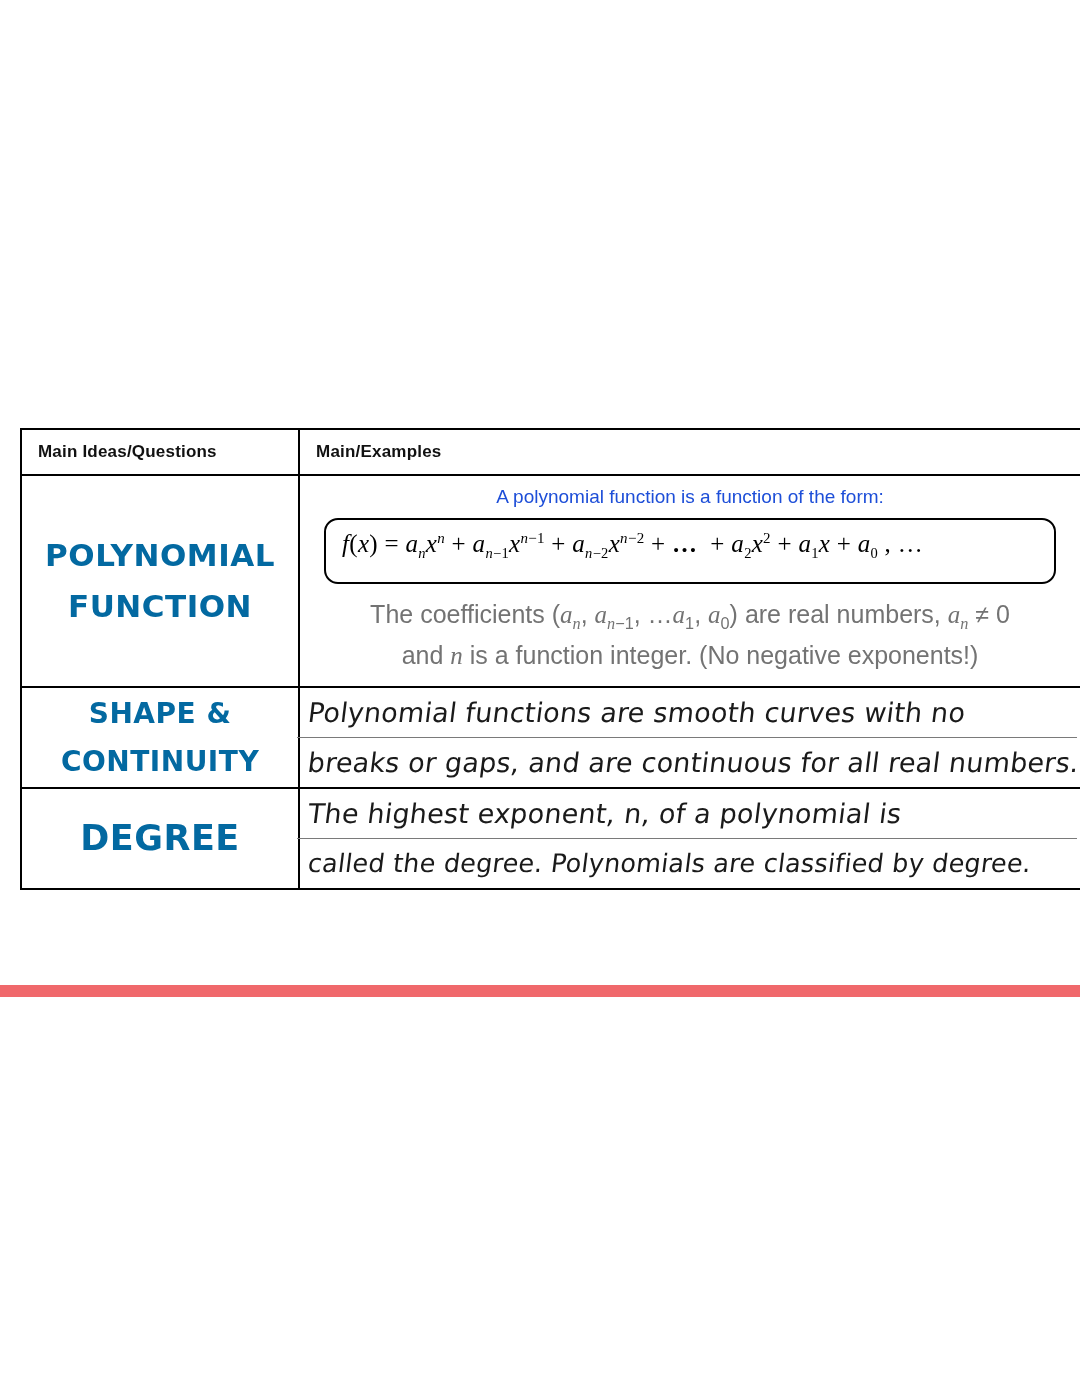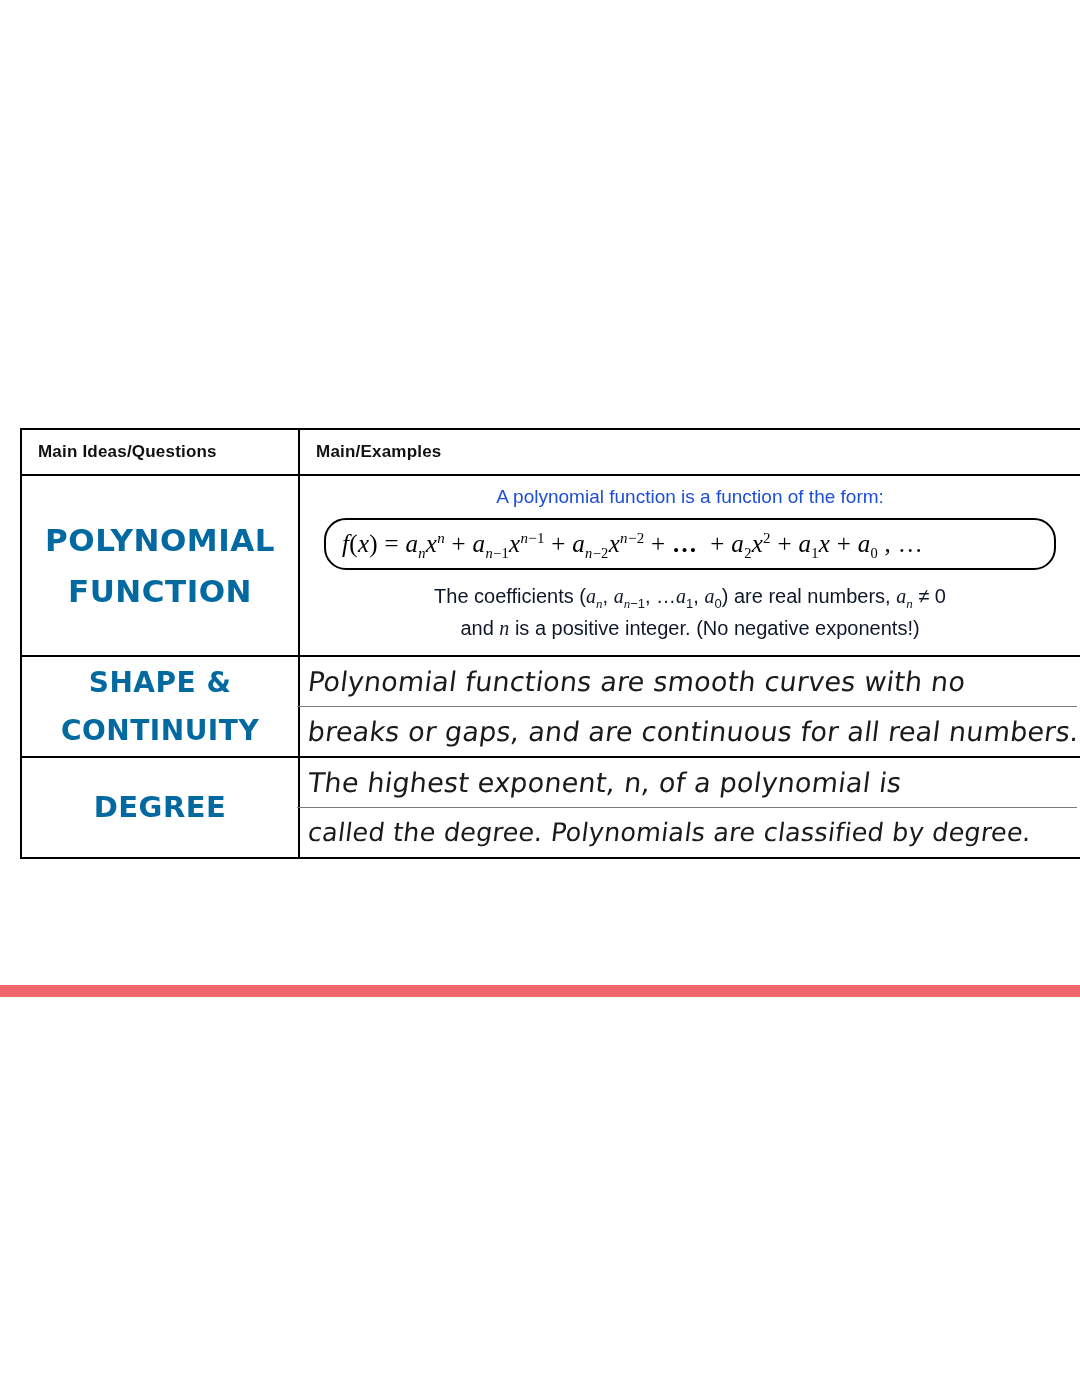--- a/index.html
+++ b/index.html
@@ -68,38 +68,38 @@
     line-height: 1.12;
     color: #0369a1;
     letter-spacing: 0.5px;
     padding: 8px 6px;
     font-family: "DejaVu Sans", sans-serif;
   }
   .left-heading.smallcaps {
     font-size: 28px;
   }
   .left-heading.degree {
-    font-size: 29px;
+    font-size: 35px;
   }
 
   
   .poly-block {
     padding: 10px 18px 12px 18px;
     text-align: center;
   }
   .poly-intro {
     font-size: 19px;
     color: #1d4ed8;
     margin-bottom: 10px;
     font-family: "Liberation Sans", sans-serif;
   }
   .formula-box {
     border: 2px solid #000;
-    border-radius: 22px;
-    padding: 10px 16px 6px 16px;
+    border-radius: 14px;
+    padding: 10px 16px 20px 16px;
     display: block;
     margin: 0 6px 12px 6px;
     text-align: left;
   }
   .formula {
     font-family: "Liberation Serif", serif;
     font-size: 25px;
     color: #000;
     white-space: nowrap;
     letter-spacing: 0.3px;
@@ -107,22 +107,22 @@
   .formula i { font-style: italic; }
   .formula sup {
     font-size: 0.6em;
     vertical-align: super;
   }
   .formula sub {
     font-size: 0.58em;
     vertical-align: sub;
   }
   .poly-note {
-    font-size: 20px;
-    color: #0f172a;
+    font-size: 25px;
+    color: #737373;
     line-height: 1.45;
   }
   .poly-note i {
     font-family: "Liberation Serif", serif;
     font-style: italic;
   }
   .poly-note sub {
     font-size: 0.65em;
     vertical-align: sub;
   }
@@ -186,21 +186,21 @@
           <div class="poly-block">
             <div class="poly-intro">A polynomial function is a function of the form:</div>
             <div class="formula-box">
               <span class="formula"><i>f</i>(<i>x</i>) = <i>a</i><sub><i>n</i></sub><i>x</i><sup><i>n</i></sup> + <i>a</i><sub><i>n</i>−1</sub><i>x</i><sup><i>n</i>−1</sup> + <i>a</i><sub><i>n</i>−2</sub><i>x</i><sup><i>n</i>−2</sup> + <b>…</b>&nbsp; + <i>a</i><sub>2</sub><i>x</i><sup>2</sup> + <i>a</i><sub>1</sub><i>x</i> + <i>a</i><sub>0</sub> , …</span>
             </div>
             <div class="poly-note">
               <div>
                 <span>The coefficients (</span><i>a</i><sub><i>n</i></sub>, <i>a</i><sub><i>n</i>−1</sub>, …<i>a</i><sub>1</sub>, <i>a</i><sub>0</sub><span>) are real numbers,</span> <i>a</i><sub><i>n</i></sub> <span>≠ 0</span>
               </div>
               <div>
-                <span>and</span> <i>n</i> <span>is a positive integer.   (No negative exponents!)</span>
+                <span>and</span> <i>n</i> <span>is a function integer.   (No negative exponents!)</span>
               </div>
             </div>
           </div>
         </td>
       </tr>
 
       <tr>
         <td class="col-left">
           <div class="left-heading smallcaps">SHAPE &amp;</div>
           <div class="left-heading smallcaps">CONTINUITY</div>

